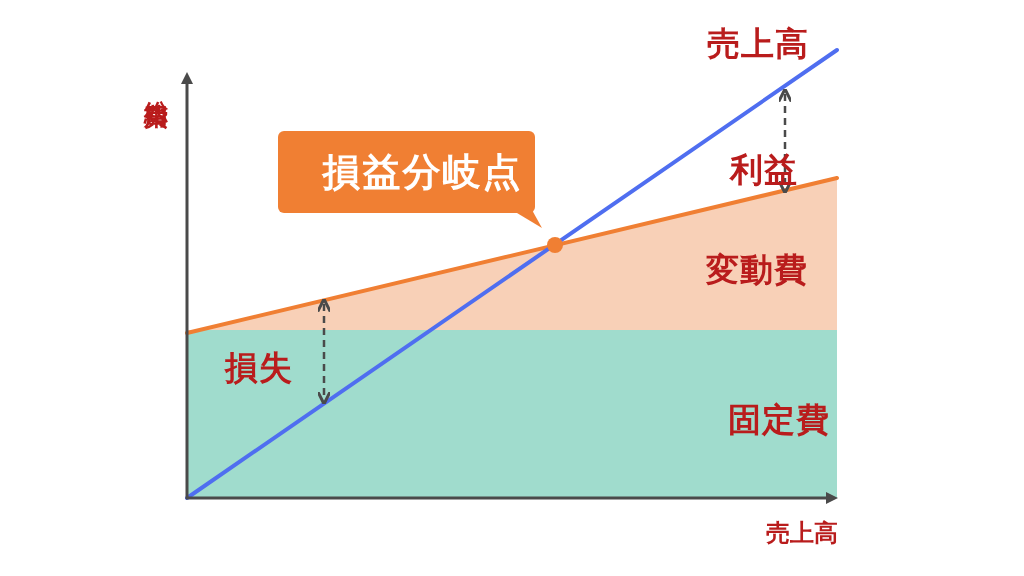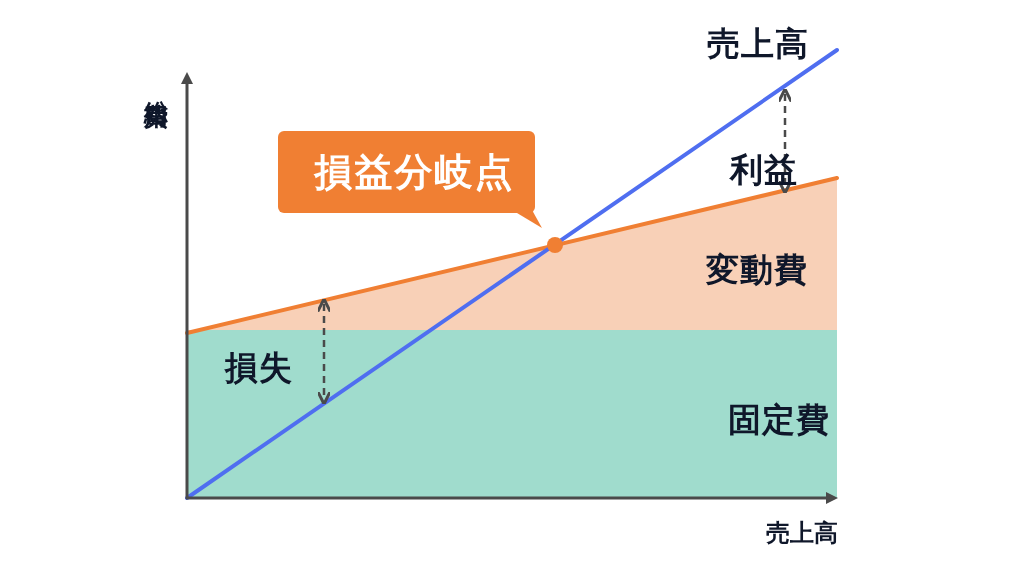--- a/index.html
+++ b/index.html
@@ -1,26 +1,26 @@
 <!DOCTYPE html>
 <html><head>
 <meta charset="utf-8">
 <style>
   html, body { margin: 0; padding: 0; background: #ffffff; }
   body { width: 1024px; height: 576px; position: relative; overflow: hidden;
          font-family: "DejaVu Sans", sans-serif; }
   #chart { position: absolute; left: 0; top: 0; }
-  .lbl { position: absolute; color: #0f172a; font-weight: bold; white-space: nowrap;
+  .lbl { position: absolute; color: #b91c1c; font-weight: bold; white-space: nowrap;
          font-family: Liberation Sans, sans-serif; }
   .big { font-size: 33px; letter-spacing: 1px; }
   .small { font-size: 24px; }
   .vert { writing-mode: vertical-rl; letter-spacing: 2px; }
   .callout { position: absolute; left: 278px; top: 131px; width: 257px; height: 82px;
              background: #f07f33; border-radius: 6px; }
-  .callout-text { position: absolute; left: 8px; top: 0; width: 100%; height: 100%;
+  .callout-text { position: absolute; left: 16px; top: 0; width: 100%; height: 100%;
              display: flex; align-items: center; justify-content: center;
              color: #ffffff; font-size: 38px; font-weight: bold; letter-spacing: 2px; }
 </style>
 </head>
 <body>
 
 <svg id="chart" width="1024" height="576" viewBox="0 0 1024 576">
   <defs>
     <marker id="axArrow" viewBox="0 0 10 10" refX="5" refY="5" markerWidth="4" markerHeight="4" orient="auto-start-reverse">
       <path d="M0,0 L10,5 L0,10 z" fill="#4a4a4a"></path>

